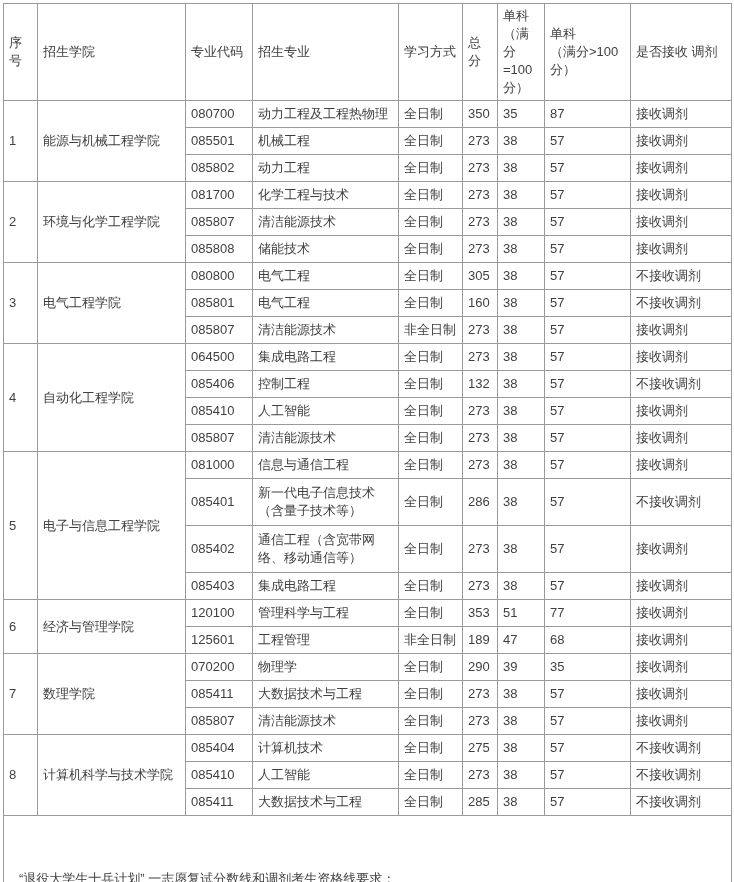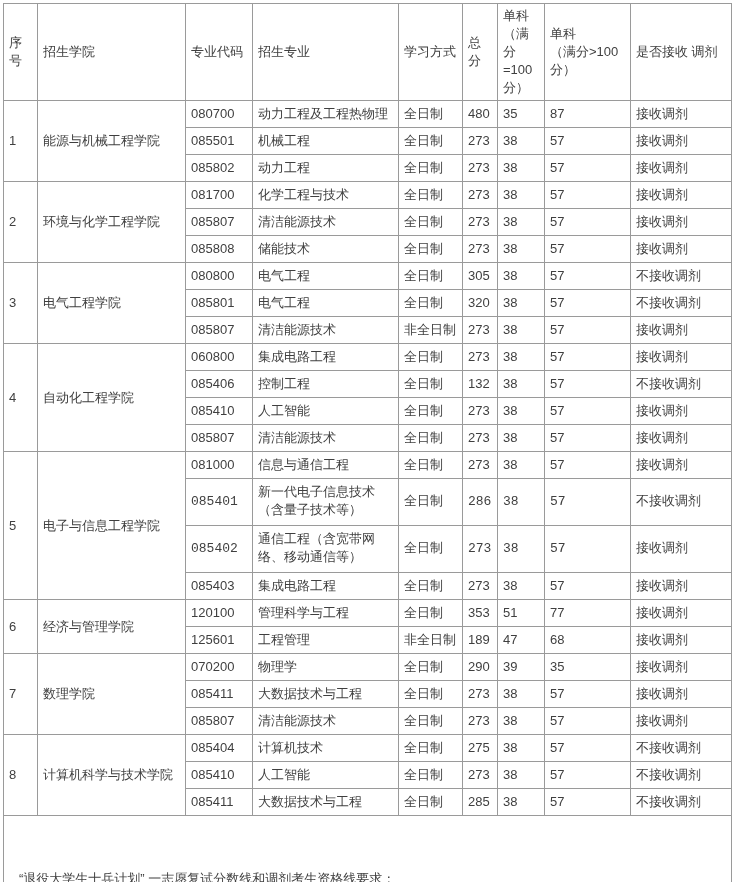--- a/index.html
+++ b/index.html
@@ -21,21 +21,21 @@
     padding: 3px 5px;
     text-align: left;
     vertical-align: middle;
     font-weight: normal;
     white-space: pre-line;
     line-height: 18px;
     overflow: hidden;
   }
   tr.head-row { height: 92px; }
   tr.single { height: 27px; }
-  tr.tall { height: 47px; font-family: Liberation Mono, monospace; }
+  tr.tall { height: 47px; }
   td.footer-cell { padding: 5px 5px 7px 5px; }
   .footer-line { line-height: 23px; padding-left: 3px; }
   .footer-line.first { padding-left: 10px; margin-top: 28px; }
 </style>
 </head>
 <body>
 
 <div class="wrap">
   <table class="score-table">
     <colgroup>
@@ -67,21 +67,21 @@
 分）</th>
       <th>是否接收 调剂</th>
     </tr>
 
     <tr class="single">
       <td rowspan="3">1</td>
       <td rowspan="3">能源与机械工程学院</td>
       <td>080700</td>
       <td>动力工程及工程热物理</td>
       <td>全日制</td>
-      <td>480</td>
+      <td>350</td>
       <td>35</td>
       <td>87</td>
       <td>接收调剂</td>
     </tr>
     <tr class="single">
       <td>085501</td>
       <td>机械工程</td>
       <td>全日制</td>
       <td>273</td>
       <td>38</td>
@@ -136,39 +136,39 @@
       <td>全日制</td>
       <td>305</td>
       <td>38</td>
       <td>57</td>
       <td>不接收调剂</td>
     </tr>
     <tr class="single">
       <td>085801</td>
       <td>电气工程</td>
       <td>全日制</td>
-      <td>320</td>
+      <td>160</td>
       <td>38</td>
       <td>57</td>
       <td>不接收调剂</td>
     </tr>
     <tr class="single">
       <td>085807</td>
       <td>清洁能源技术</td>
       <td>非全日制</td>
       <td>273</td>
       <td>38</td>
       <td>57</td>
       <td>接收调剂</td>
     </tr>
 
     <tr class="single">
       <td rowspan="4">4</td>
       <td rowspan="4">自动化工程学院</td>
-      <td>060800</td>
+      <td>064500</td>
       <td>集成电路工程</td>
       <td>全日制</td>
       <td>273</td>
       <td>38</td>
       <td>57</td>
       <td>接收调剂</td>
     </tr>
     <tr class="single">
       <td>085406</td>
       <td>控制工程</td>

